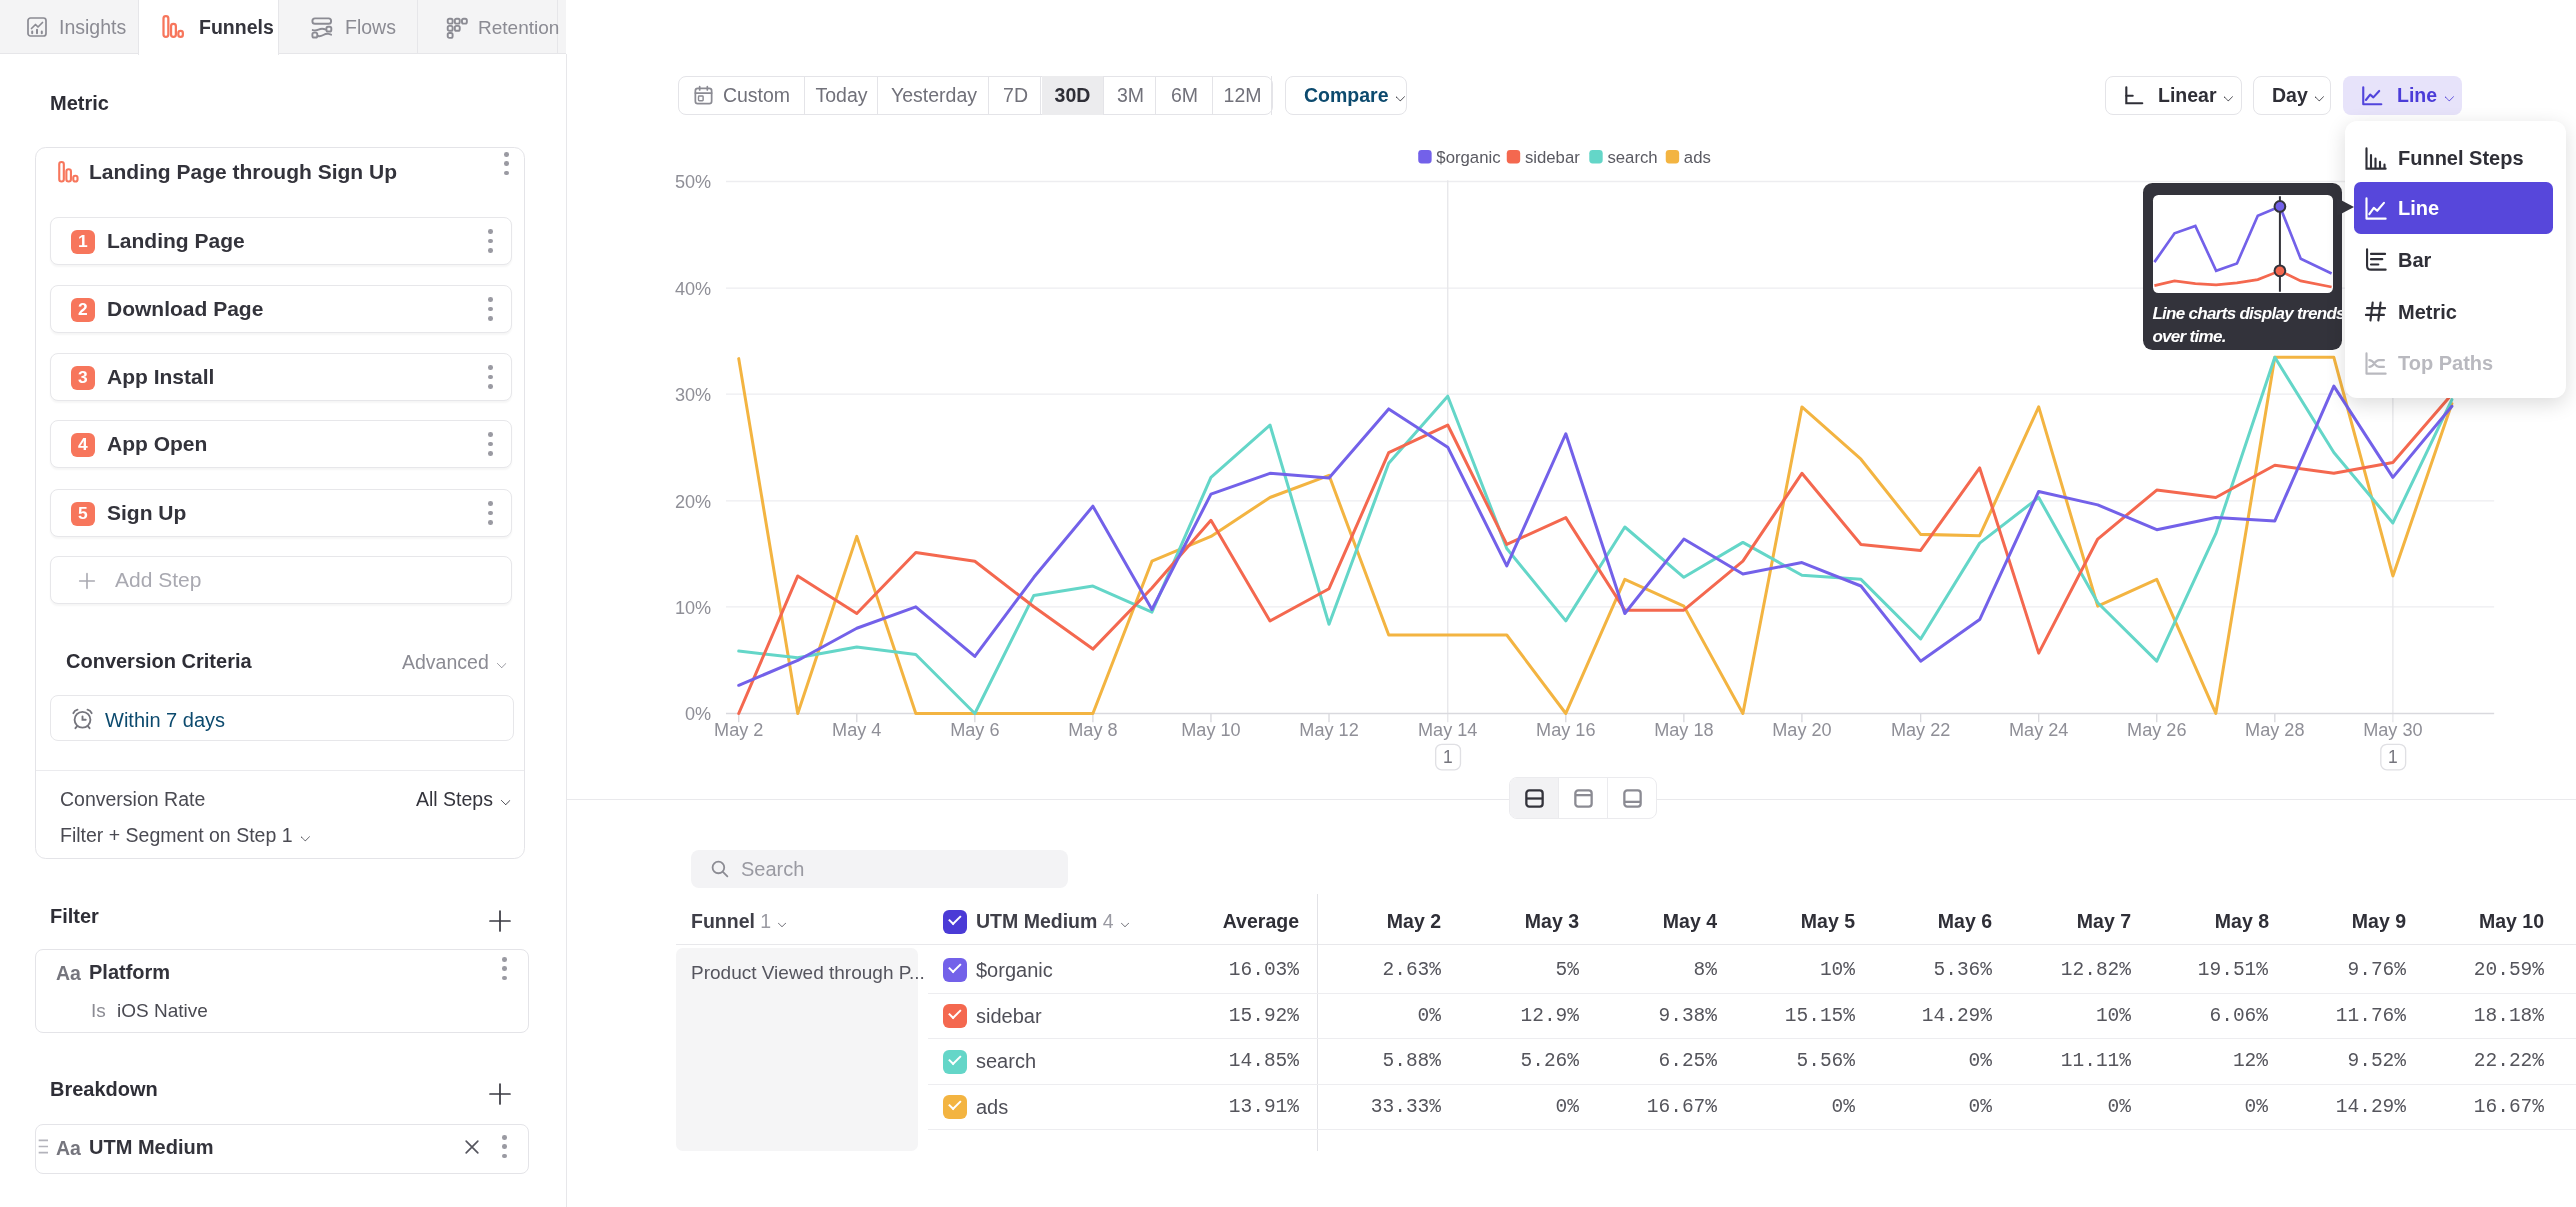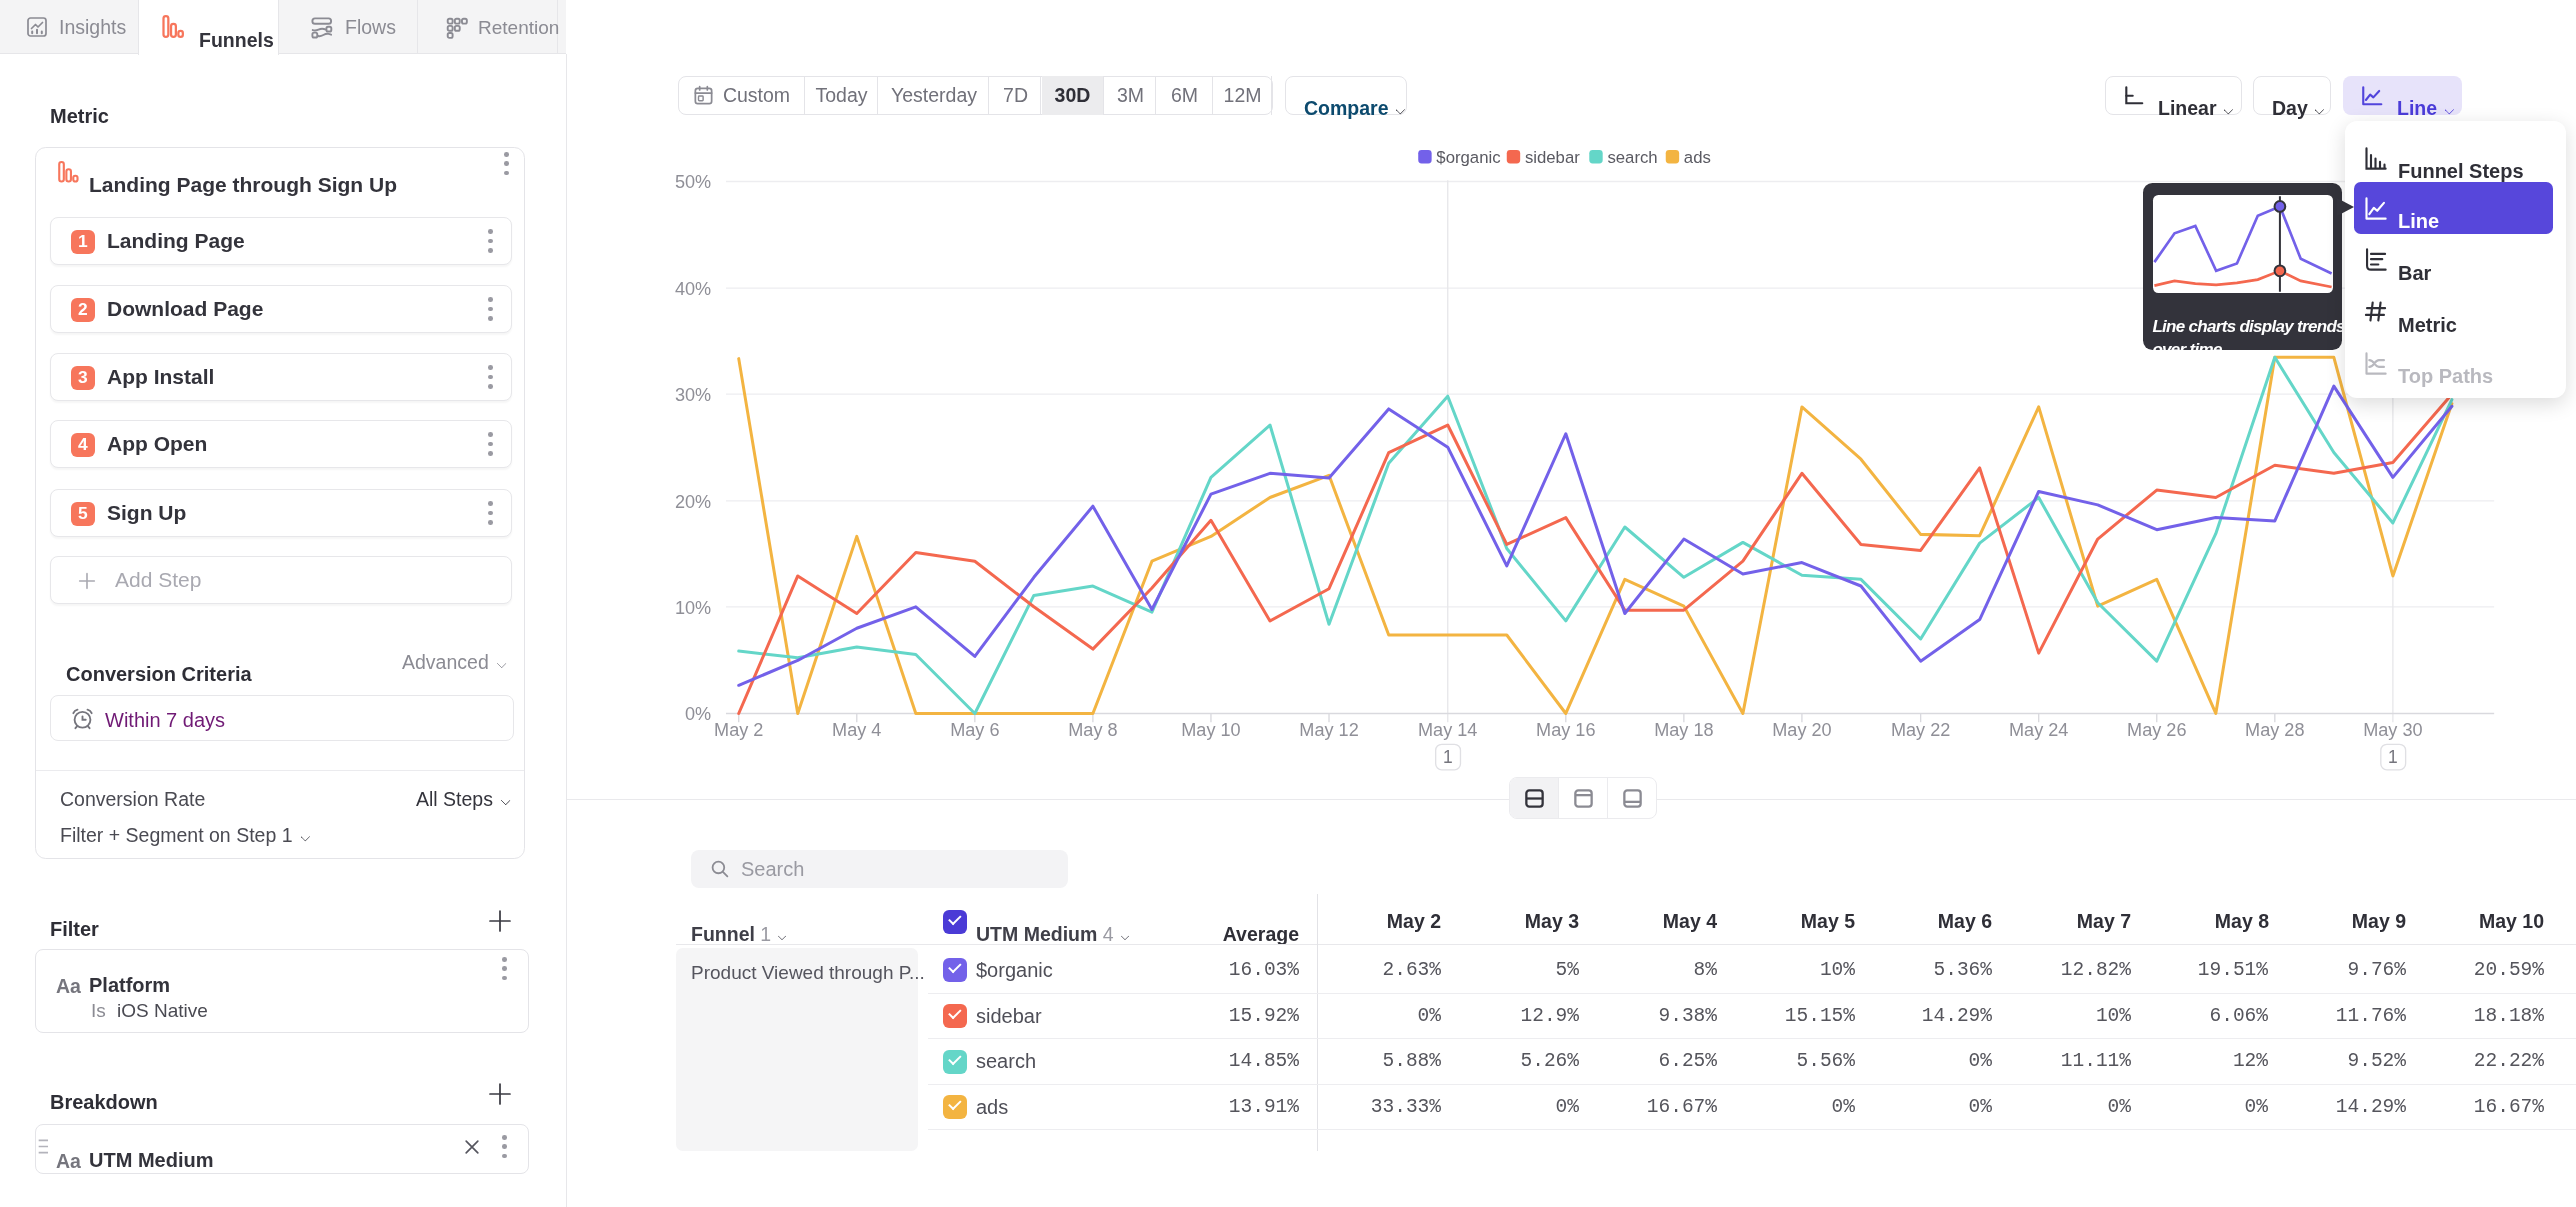--- a/index.html
+++ b/index.html
@@ -1,19 +1,19 @@
 <!DOCTYPE html>
 <html style="font-size:10.7px"><head>
 <meta charset="utf-8">
 <style>
 * { margin:0; padding:0; box-sizing:border-box; }
 html,body { width:2576px; height:1208px; overflow:hidden; background:#fff;
   font-family:"Liberation Sans", sans-serif; color:#3a3a42; }
 .abs { position:absolute; }
-.b { font-weight:700;margin-top:13px; }
+.b { font-weight:700; }
 .grey { color:#8b8b93; }
 .card { position:absolute; background:#fff; border:1.3px solid #e4e4e8; border-radius:9.4px; }
 .kebab { position:absolute; width:4.7px; }
 .kebab span { display:block; width:4.7px; height:4.7px; border-radius:50%; background:#9a9aa2; margin-bottom:4.7px; }
 .chev { display:inline-block; width:9.4px; height:9.4px; border-right:2px solid currentColor; border-bottom:2px solid currentColor; transform:rotate(45deg) translate(-1.3px,-1.3px); border-radius:0.7px; }
 </style>
 </head>
 <body>
 
 <div class="abs" style="left:0;top:0;width:566px;height:54px;background:#f4f4f5;border-bottom:1.3px solid #e6e6e9;"></div>
@@ -130,21 +130,21 @@
   <div class="abs b" style="left:66px;top:596px;font-size:20px;color:#2e2e36;">Conversion Criteria</div>
   <div class="abs grey" style="left:402px;top:597px;font-size:19.5px;">Advanced <span class="chev" style="width:7.4px;height:7.4px;border-width:1.7px;margin-left:4px;"></span></div>
 
   <div class="card" style="left:50px;top:641px;width:464px;height:46px;border-radius:8px;border-color:#e7e7ea;"></div>
   <svg class="abs" style="left:70px;top:652px;" width="25" height="25" viewBox="0 0 24 24" fill="none" stroke="#75757d" stroke-width="1.8" stroke-linecap="round">
     <circle cx="12" cy="13.2" r="7.6"></circle>
     <path d="M12 9.9 L12 13.2 L15.1 13.2"></path>
     <path d="M7.2 3.5 C5.3 4 3.9 5.2 3.2 6.9 M16.8 3.5 C18.7 4 20.1 5.2 20.8 6.9"></path>
     <path d="M6.7 19.5 L5.2 21.3 M17.3 19.5 L18.8 21.3"></path>
   </svg>
-  <div class="abs" style="left:105px;top:655px;font-size:20px;color:#701a75;">Within 7 days</div>
+  <div class="abs" style="left:105px;top:655px;font-size:20px;color:#0c4a6e;">Within 7 days</div>
 
   <div class="abs" style="left:36px;top:716px;width:488px;height:1.3px;background:#ebebee;"></div>
   <div class="abs" style="left:60px;top:734px;font-size:19.5px;color:#4a4a52;">Conversion Rate</div>
   <div class="abs" style="left:416px;top:734px;font-size:19.5px;color:#34343c;">All Steps <span class="chev" style="width:7.4px;height:7.4px;border-width:1.7px;margin-left:4px;"></span></div>
   <div class="abs" style="left:60px;top:770px;font-size:19.5px;color:#4a4a52;">Filter + Segment on Step 1 <span class="chev" style="width:6.7px;height:6.7px;border-width:1.7px;margin-left:4px;"></span></div>
 
   <div class="abs b" style="left:50px;top:851px;font-size:20px;color:#2e2e36;">Filter</div>
   <svg class="abs" style="left:488px;top:855px;" width="24" height="24" viewBox="0 0 36 36" stroke="#3a3a42" stroke-width="2.6" stroke-linecap="round">
       <path d="M18 3 L18 33 M3 18 L33 18"></path>
     </svg>

